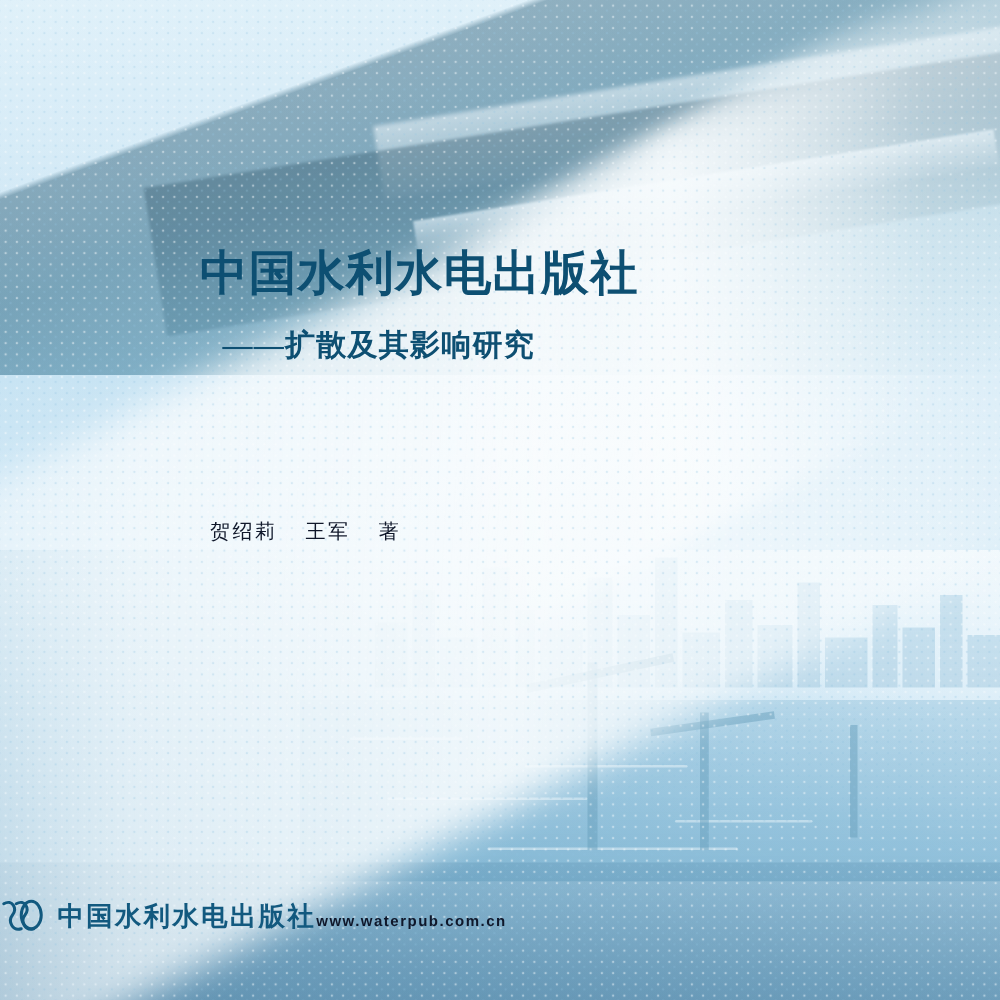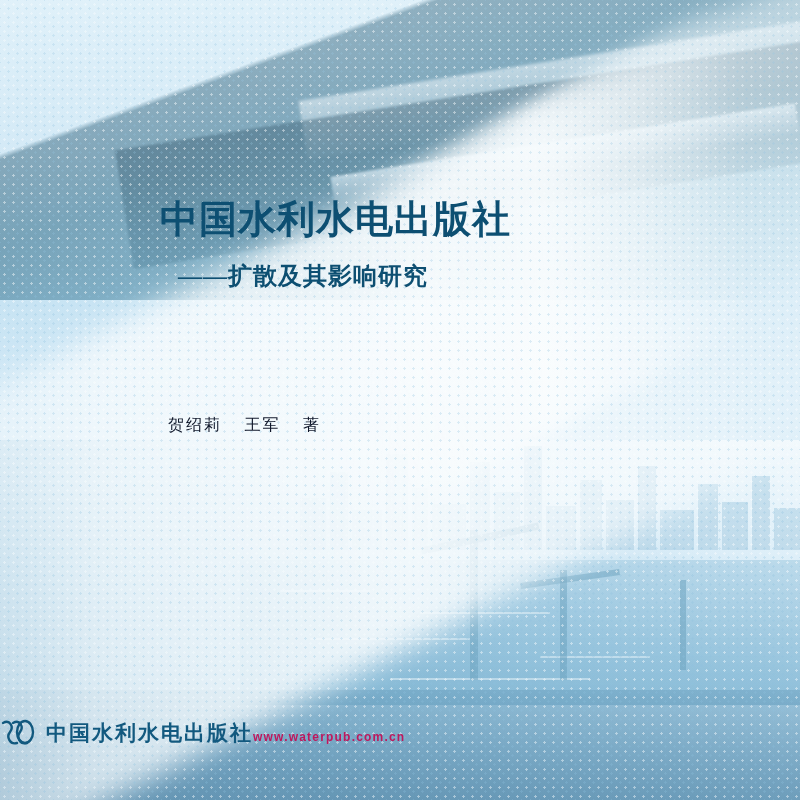--- a/index.html
+++ b/index.html
@@ -202,21 +202,21 @@
     font-size: 21px;
     font-weight: bold;
     color: #12597f;
     letter-spacing: 2px;
   }
   .pub-url {
     margin-top: 7px;
     font-family: "Liberation Sans", sans-serif;
     font-size: 12px;
     font-weight: bold;
-    color: #be185d;
+    color: #0f172a;
     letter-spacing: 1.2px;
   }
 </style>
 </head>
 <body>
 
 <div class="cover">
 
   <div class="bg-base"></div>
   <div class="bg-ship"></div>

